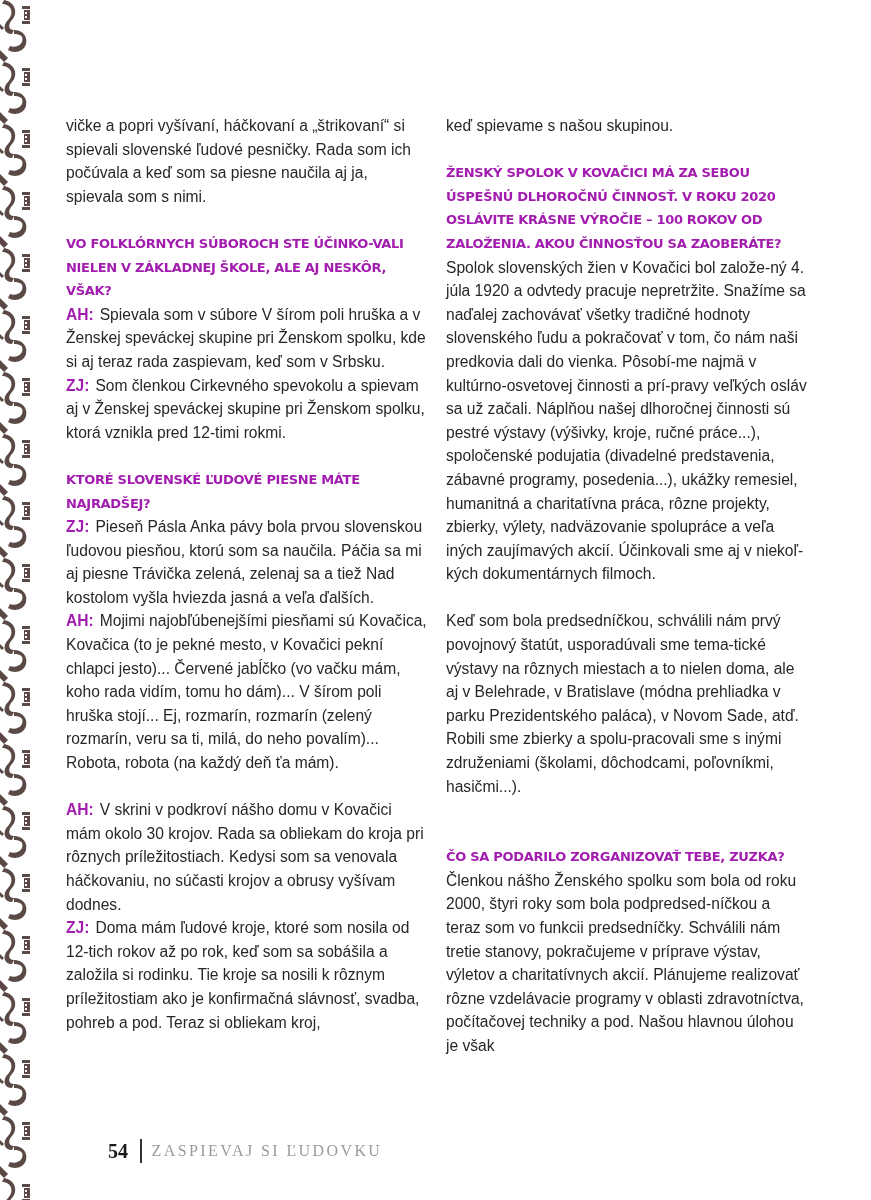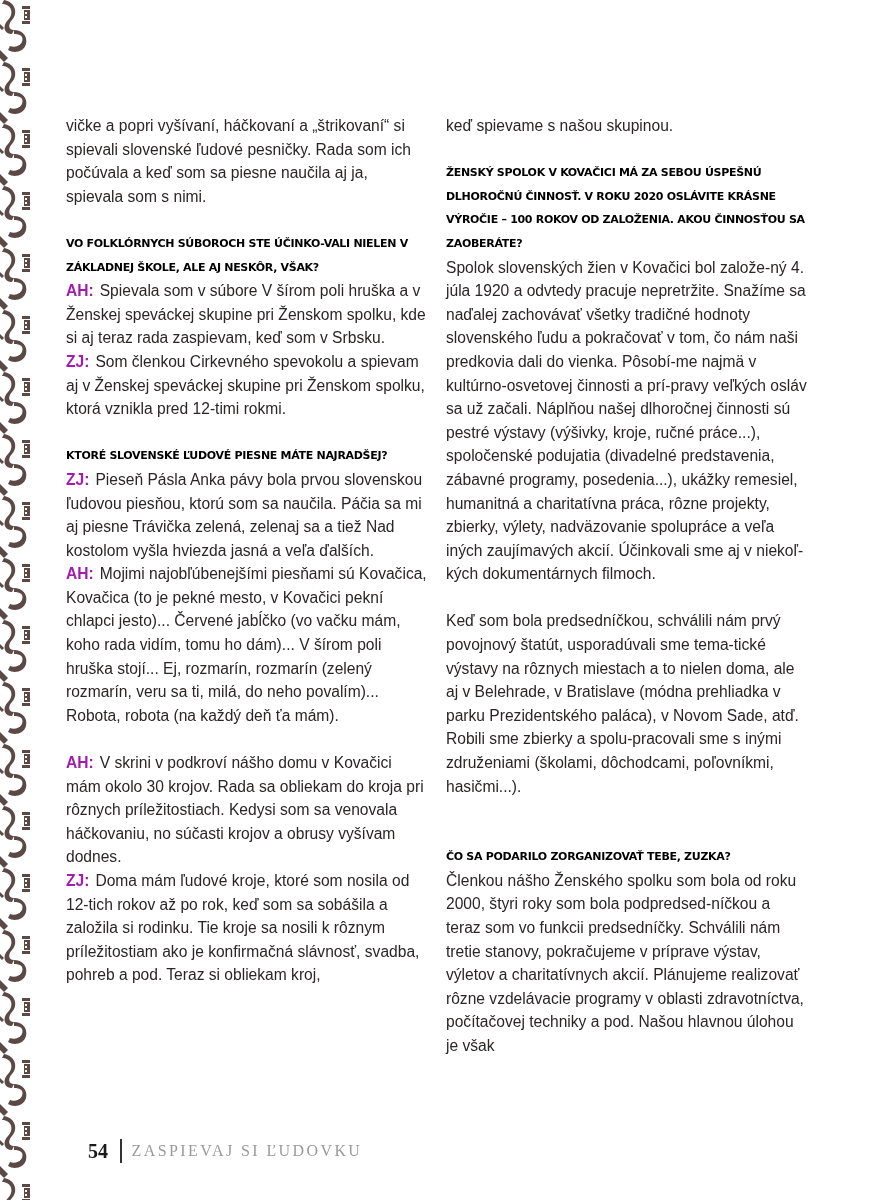--- a/index.html
+++ b/index.html
@@ -10,31 +10,31 @@
   .col {
     position: absolute; top: 114px; width: 362px;
     font-family: "Liberation Sans", sans-serif;
     font-size: 15.6px; line-height: 23.6px; color: #2a2626;
   }
   .col.left { left: 66px; }
   .col.right { left: 446px; }
   .para { margin: 0; }
   .q {
     font-family: "DejaVu Sans", sans-serif; font-weight: bold;
-    color: #000000; font-size: 11px; line-height: 23.6px;
+    color: #a21caf; font-size: 13px; line-height: 23.6px;
     margin: 0; letter-spacing: -0.3px;
   }
   .gap { height: 23.6px; }
   .gap2 { height: 47px; }
   .sp { font-weight: bold; color: #a21caf; margin-right: 6px; }
   .footer {
     position: absolute; left: 88px; top: 1139px;
     font-family: "Liberation Serif", serif; display: flex; align-items: center;
   }
-  .pnum { font-size: 20px; font-weight: bold; color: #1a1a1a; }
+  .pnum { font-size: 20px; font-weight: bold; color: #1a1a1a; margin-left: 20px; }
   .sep { width: 1.5px; height: 24px; background: #333; margin: 0 10px 0 12px; }
   .ftitle { font-size: 16px; letter-spacing: 2.4px; color: #9a9a9a; }
 </style>
 </head>
 <body>
 
 <svg class="border" viewBox="0 0 34 1200" preserveAspectRatio="none">
   <defs>
     <pattern id="emb" x="0" y="0" width="34" height="62" patternUnits="userSpaceOnUse">
       <rect width="34" height="62" fill="#fff"></rect>

